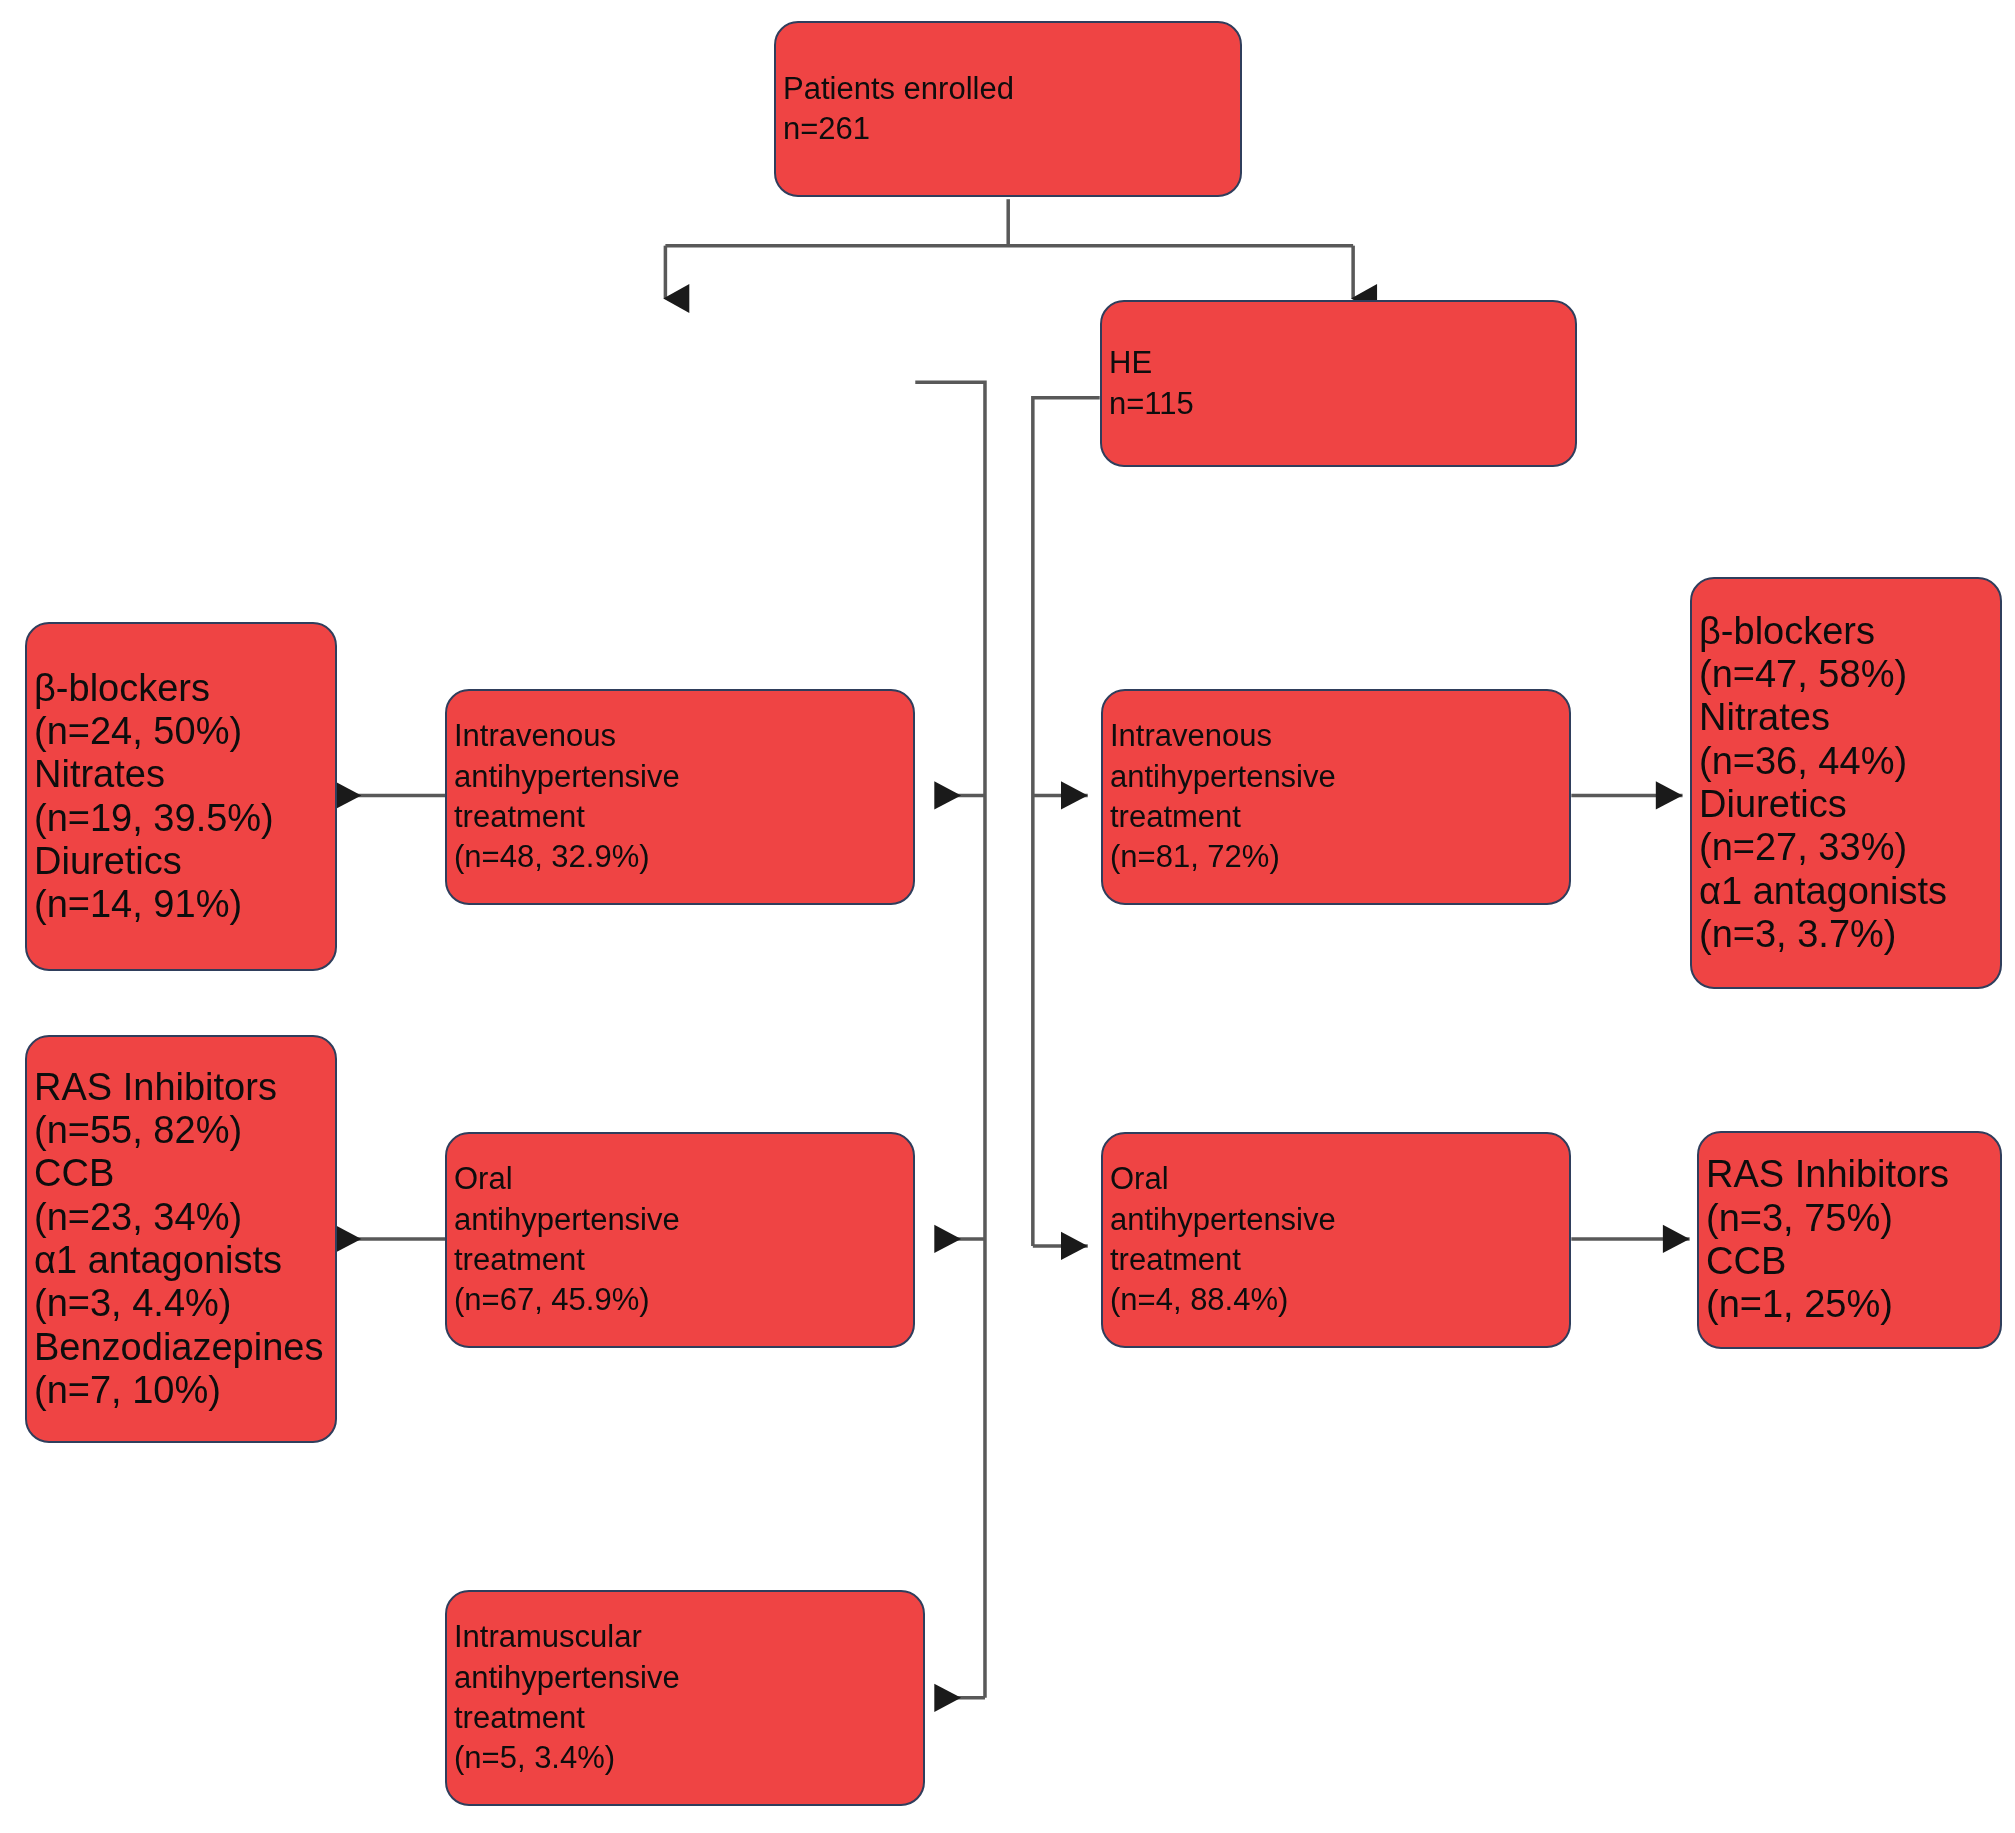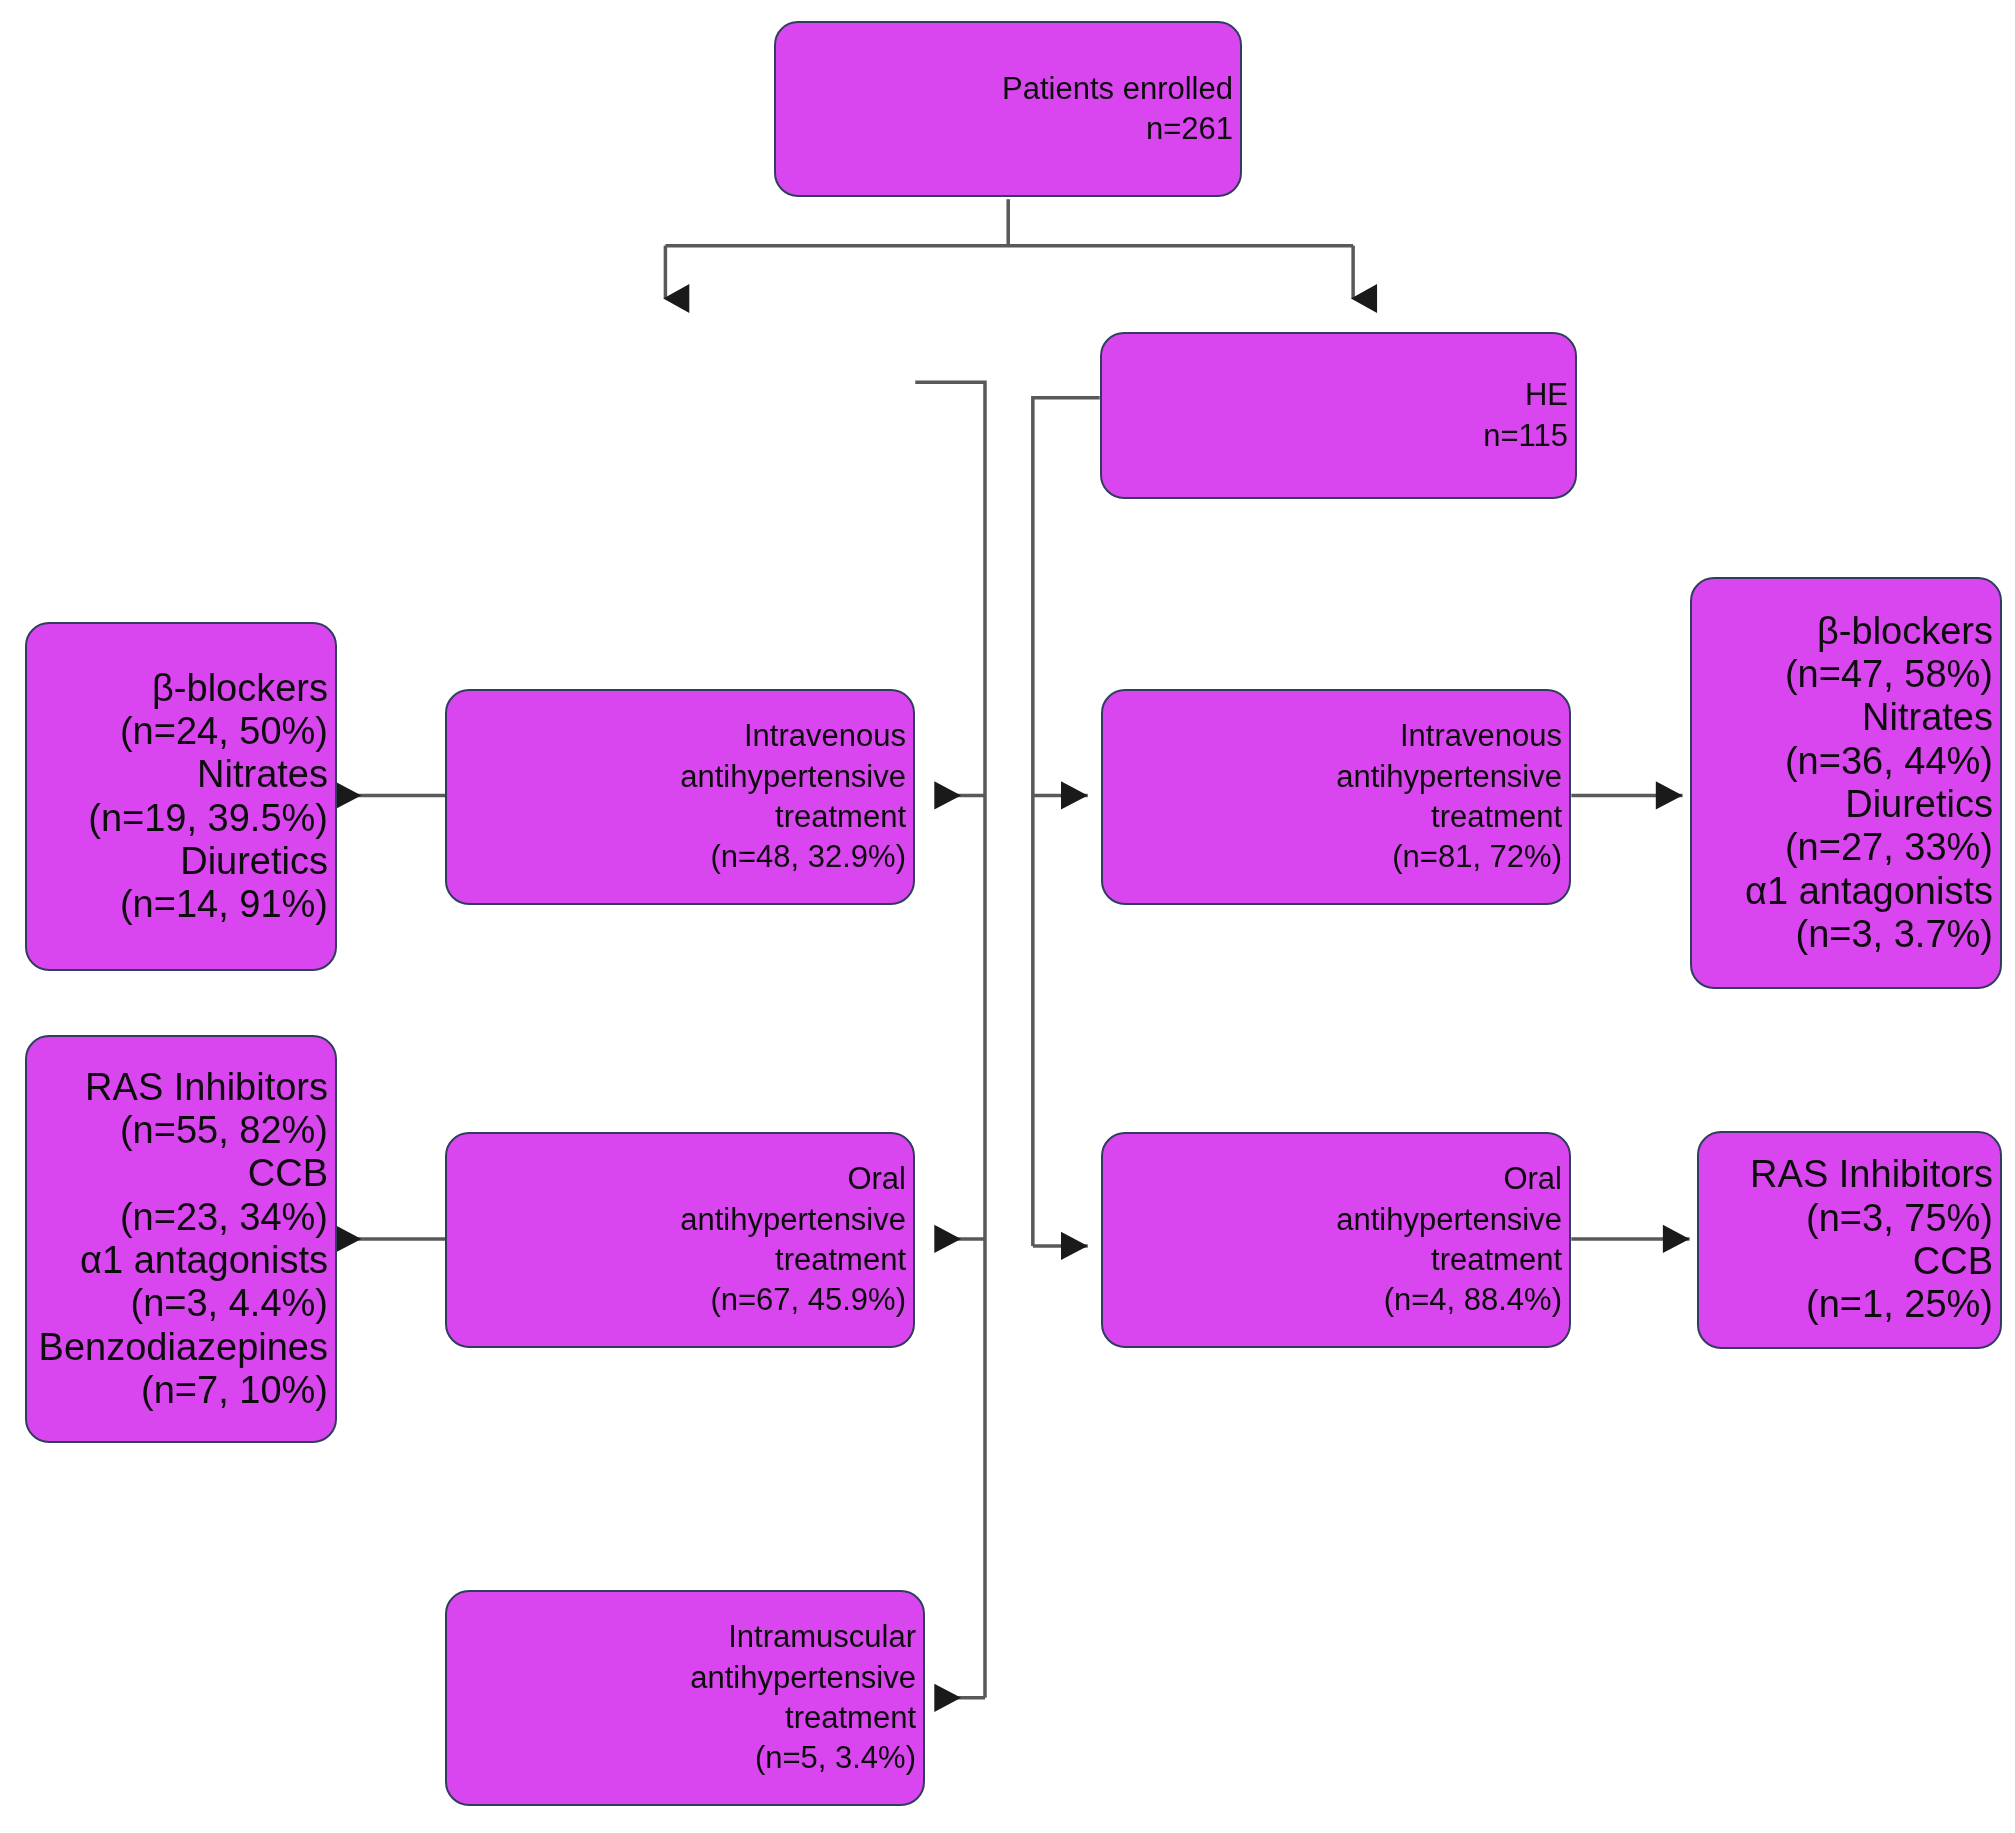--- a/index.html
+++ b/index.html
@@ -23,24 +23,24 @@
     top: 0;
     width: 2015px;
     height: 1833px;
     pointer-events: none;
   }
   .node {
     position: absolute;
     box-sizing: border-box;
     border: 2.1px solid #2f3e5c;
     border-radius: 24px;
-    background: #d946ef;
+    background: #ef4444;
     display: flex;
     flex-direction: column;
-    align-items: flex-end;
+    align-items: flex-start;
     justify-content: center;
     text-align: center;
     color: #0d0d0d;
     font-size: 31px;
     line-height: 1.30;
     padding: 4.2px 7px;
     z-index: 2;
   }
   .node .ln {
     display: block;
@@ -102,21 +102,21 @@
       <path d="M2232,1760 L2400,1760" marker-end="url(#arrRight)"></path>
     </g>
   </svg>
 
   <div class="node" style="left:774px; top:21px; width:468px; height:176px;">
     <span class="ln">Patients enrolled</span>
     <span class="ln">n=261</span>
   </div>
 
 
-  <div class="node" style="left:1100px; top:300px; width:477px; height:167px;margin-top:32px;">
+  <div class="node" style="left:1100px; top:300px; width:477px; height:167px;">
     <span class="ln">HE</span>
     <span class="ln">n=115</span>
   </div>
 
   <div class="node tight" style="left:25px; top:622px; width:312px; height:349px;">
     <span class="ln">β-blockers</span>
     <span class="ln">(n=24, 50%)</span>
     <span class="ln">Nitrates</span>
     <span class="ln">(n=19, 39.5%)</span>
     <span class="ln">Diuretics</span>

